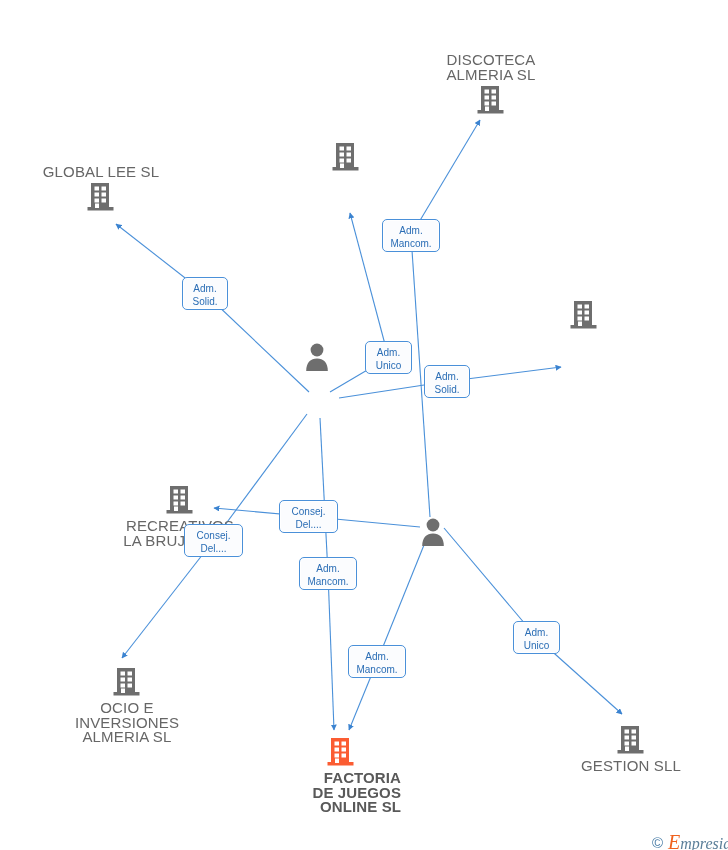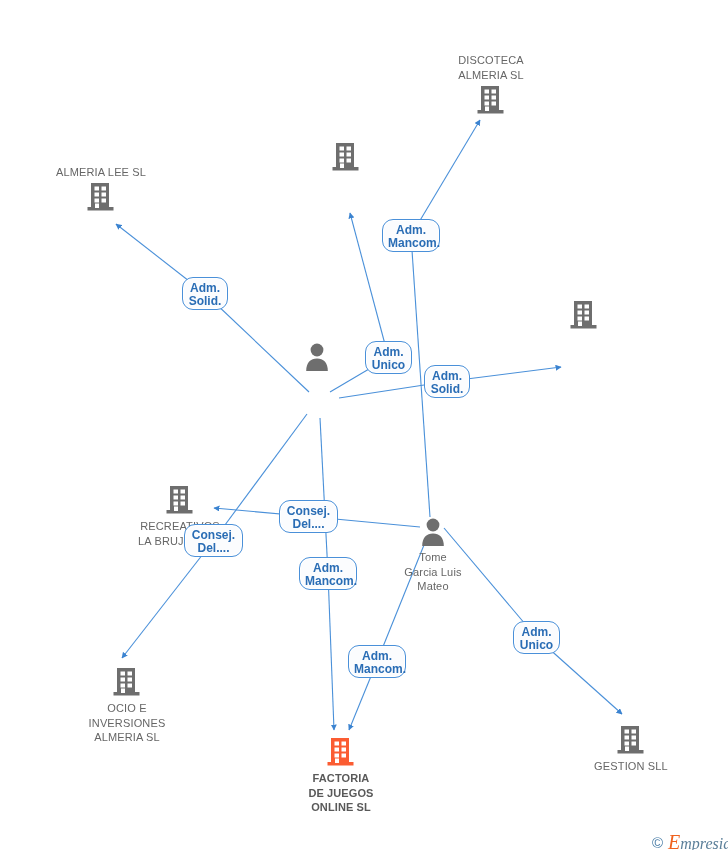--- a/index.html
+++ b/index.html
@@ -33,53 +33,53 @@
     text-align: center;
     pointer-events: auto;
   }
   .node-icon {
     display: block;
     margin: 0 auto;
     line-height: 0;
   }
   .node-label {
     display: block;
-    font-size: 11px;
+    font-size: 15px;
     line-height: 14.5px;
     color: #666666;
     letter-spacing: 0.15px;
     white-space: pre-line;
     margin: 0;
   }
   .node-label.above {
     margin-bottom: 2px;
   }
   .node-label.below {
     margin-top: 3px;
   }
   .node.highlight .node-label {
     color: #595959;
     font-weight: bold;
     letter-spacing: 0.1px;
+    text-align: right;
   }
   .edge-label {
     position: absolute;
     box-sizing: border-box;
     background: #fbfcfe;
     border: 1.4px solid #4a90d9;
-    border-radius: 11px;
+    border-radius: 5px;
     color: #2a6db5;
-    font-size: 12px;
+    font-size: 10px;
     line-height: 13px;
     text-align: center;
     padding: 4px 5px 4px 5px;
     white-space: pre-line;
     box-shadow: 0 0 0 1px #ffffff inset;
     cursor: pointer;
-    font-weight: bold;
   }
   .watermark {
     position: absolute;
     display: flex;
     align-items: center;
     gap: 5px;
     color: #4a7ea8;
     font-size: 13px;
   }
   .watermark .wm-c {
@@ -153,21 +153,21 @@
             <rect x="8.5" y="5.5" width="4.5" height="4" fill="#ffffff"></rect>
             <rect x="15.5" y="5.5" width="4.5" height="4" fill="#ffffff"></rect>
             <rect x="8.5" y="11.5" width="4.5" height="4" fill="#ffffff"></rect>
             <rect x="15.5" y="11.5" width="4.5" height="4" fill="#ffffff"></rect>
             <rect x="8.5" y="17.5" width="4.5" height="4" fill="#ffffff"></rect>
             <rect x="15.5" y="17.5" width="4.5" height="4" fill="#ffffff"></rect>
             <rect x="9" y="22.5" width="4" height="4.5" fill="#ffffff"></rect>
           </svg></span>
       </div>
       <div class="node" style="left: 101px; top: 164.5px;">
-        <span class="node-label above">ALMERIA LEE SL</span>
+        <span class="node-label above">GLOBAL LEE SL</span>
         <span class="node-icon"><svg width="30" height="32" viewBox="0 0 30 32" xmlns="http://www.w3.org/2000/svg">
             <rect x="5" y="2" width="18" height="25" fill="#6e6e6e"></rect>
             <rect x="1.5" y="26" width="26" height="3.5" fill="#6e6e6e"></rect>
             <rect x="8.5" y="5.5" width="4.5" height="4" fill="#ffffff"></rect>
             <rect x="15.5" y="5.5" width="4.5" height="4" fill="#ffffff"></rect>
             <rect x="8.5" y="11.5" width="4.5" height="4" fill="#ffffff"></rect>
             <rect x="15.5" y="11.5" width="4.5" height="4" fill="#ffffff"></rect>
             <rect x="8.5" y="17.5" width="4.5" height="4" fill="#ffffff"></rect>
             <rect x="15.5" y="17.5" width="4.5" height="4" fill="#ffffff"></rect>
             <rect x="9" y="22.5" width="4" height="4.5" fill="#ffffff"></rect>
@@ -205,23 +205,20 @@
             <rect x="9" y="22.5" width="4" height="4.5" fill="#ffffff"></rect>
           </svg></span>
         <span class="node-label below">RECREATIVOS
 LA BRUJULA SL</span>
       </div>
       <div class="node" style="left: 433px; top: 517px;">
         <span class="node-icon"><svg width="28" height="30" viewBox="0 0 28 30" xmlns="http://www.w3.org/2000/svg">
             <circle cx="14" cy="8" r="6.4" fill="#6e6e6e"></circle>
             <path d="M3.2 29 C3.2 20.5 7.6 16.6 14 16.6 C20.4 16.6 24.8 20.5 24.8 29 Z" fill="#6e6e6e"></path>
           </svg></span>
-        <span class="node-label below">Tome
-Garcia Luis
-Mateo</span>
       </div>
       <div class="node" style="left: 127px; top: 666px;">
         <span class="node-icon"><svg width="30" height="32" viewBox="0 0 30 32" xmlns="http://www.w3.org/2000/svg">
             <rect x="5" y="2" width="18" height="25" fill="#6e6e6e"></rect>
             <rect x="1.5" y="26" width="26" height="3.5" fill="#6e6e6e"></rect>
             <rect x="8.5" y="5.5" width="4.5" height="4" fill="#ffffff"></rect>
             <rect x="15.5" y="5.5" width="4.5" height="4" fill="#ffffff"></rect>
             <rect x="8.5" y="11.5" width="4.5" height="4" fill="#ffffff"></rect>
             <rect x="15.5" y="11.5" width="4.5" height="4" fill="#ffffff"></rect>
             <rect x="8.5" y="17.5" width="4.5" height="4" fill="#ffffff"></rect>

